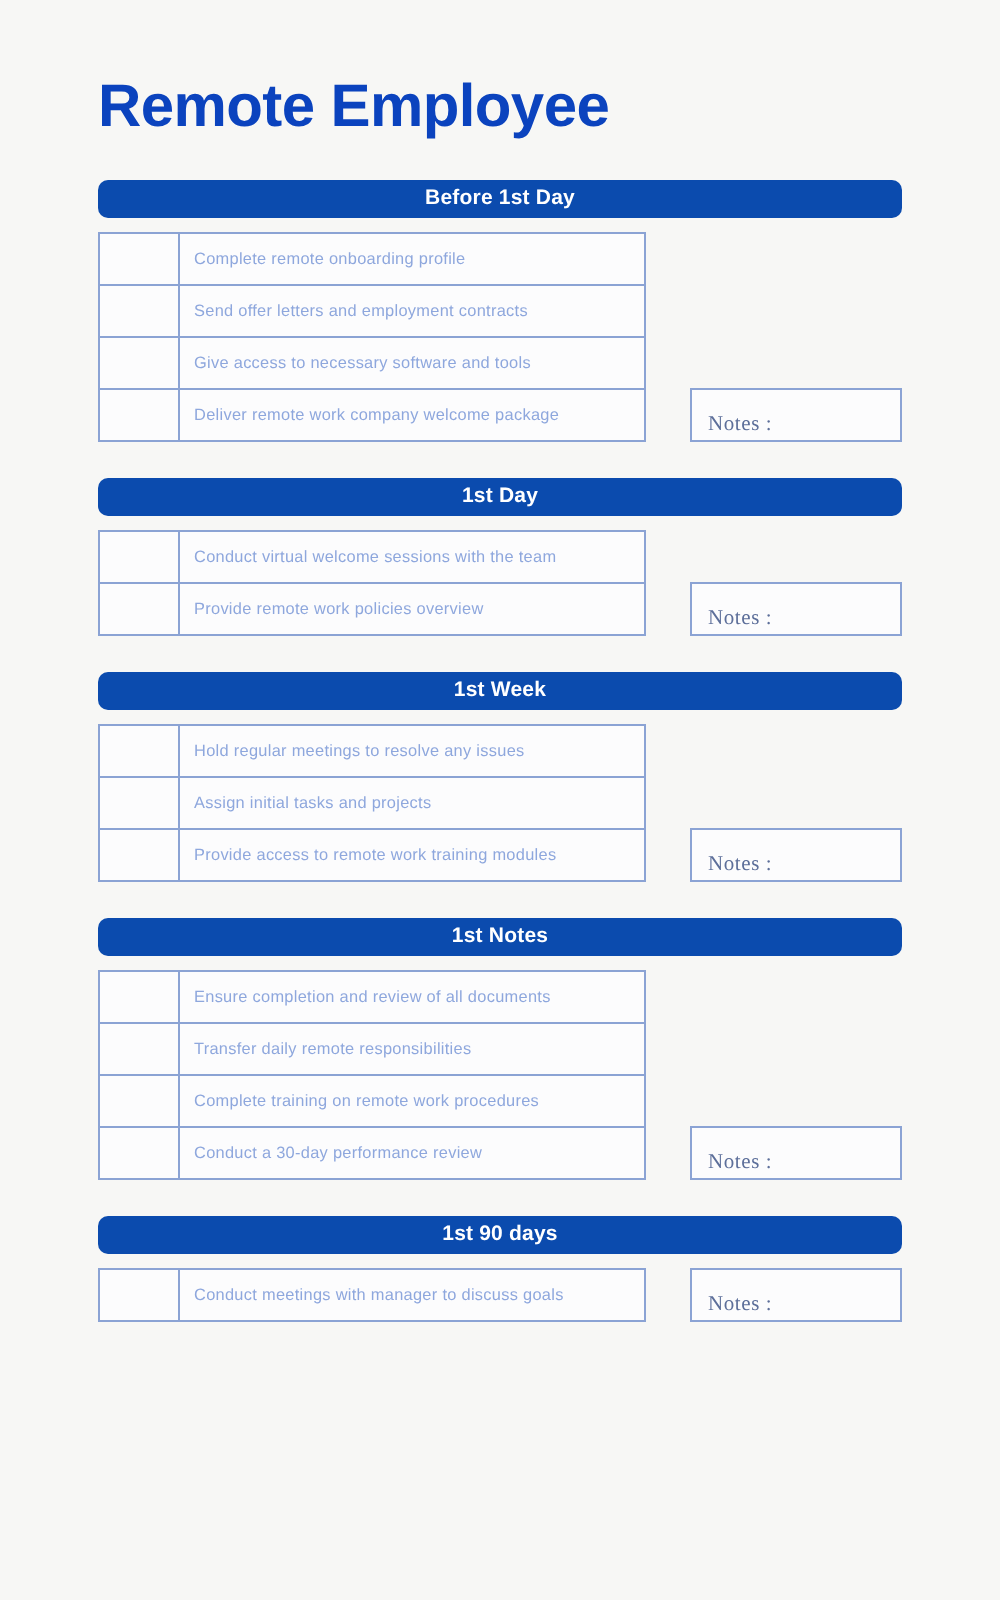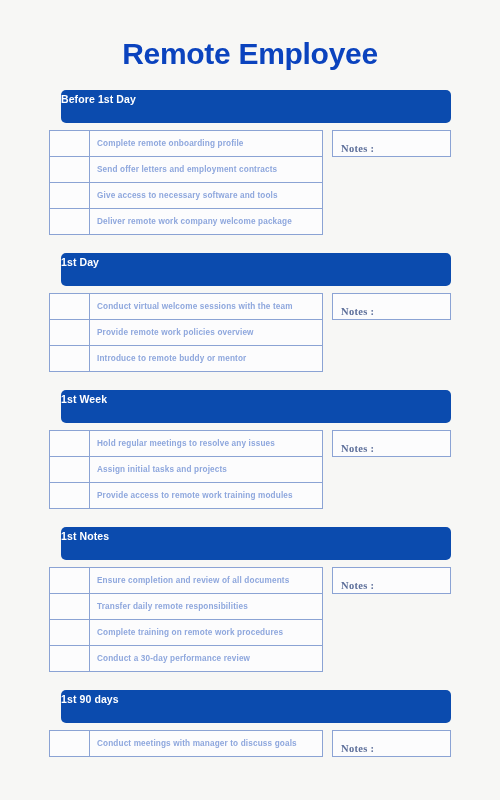--- a/index.html
+++ b/index.html
@@ -18,21 +18,20 @@
     width: 500px;
     height: 800px;
     position: relative;
     box-sizing: border-box;
     padding: 0 49px;
   }
 
   .title {
     margin: 0;
     padding-top: 36px;
-    text-align: center;
     color: #0b43be;
     font-size: 30px;
     line-height: 36px;
     font-weight: bold;
     letter-spacing: -0.3px;
   }
   .title-line {
     display: block;
   }
 
@@ -44,34 +43,32 @@
     margin-bottom: 18px;
   }
   .section:last-child {
     margin-bottom: 0;
   }
 
   .section-header {
     background: #0b4bae;
     color: #ffffff;
     border-radius: 5px;
-    height: 33px;
+    height: 19px;
     line-height: 19px;
-    text-align: left;
+    text-align: center;
     font-size: 10.5px;
     font-weight: bold;
     letter-spacing: 0.1px;
-    margin-left: 12px;
   }
 
   .section-body {
     display: flex;
-    align-items: flex-start;
+    align-items: flex-end;
     margin-top: 7px;
-    font-weight: bold;
   }
 
   .task-table {
     width: 274px;
     border-collapse: collapse;
     table-layout: fixed;
     background: #fcfcfd;
   }
   .task-table td {
     border: 1px solid #8ba3d4;
@@ -85,21 +82,21 @@
   .cell-task {
     padding-left: 7px !important;
     font-size: 8.2px;
     color: #8ea7dd;
     letter-spacing: 0.15px;
     white-space: nowrap;
   }
 
   .notes-box {
     flex: 1;
-    margin-left: 9px;
+    margin-left: 22px;
     border: 1px solid #8ba3d4;
     background: #fcfcfd;
     box-sizing: border-box;
     padding: 7px 0 0 8px;
   }
   .notes-label {
     font-family: "Liberation Serif", serif;
     font-size: 10.5px;
     color: #5d6f9a;
     letter-spacing: 0.3px;
@@ -147,24 +144,20 @@
           <table class="task-table">
             <tbody>
               <tr>
                 <td class="cell-check"></td>
                 <td class="cell-task">Conduct virtual welcome sessions with the team</td>
               </tr>
               <tr>
                 <td class="cell-check"></td>
                 <td class="cell-task">Provide remote work policies overview</td>
               </tr>
-              <tr>
-                <td class="cell-check"></td>
-                <td class="cell-task">Introduce to remote buddy or mentor</td>
-              </tr>
             </tbody>
           </table>
           <div class="notes-box"><span class="notes-label">Notes :</span></div>
         </div>
       </div>
       <div class="section">
         <div class="section-header">1st Week</div>
         <div class="section-body">
           <table class="task-table">
             <tbody>

